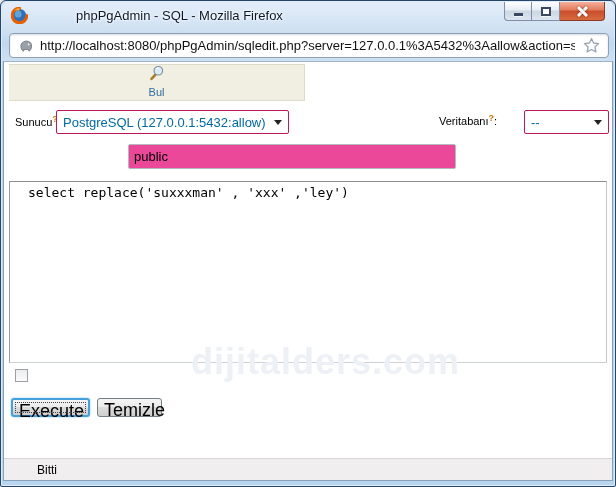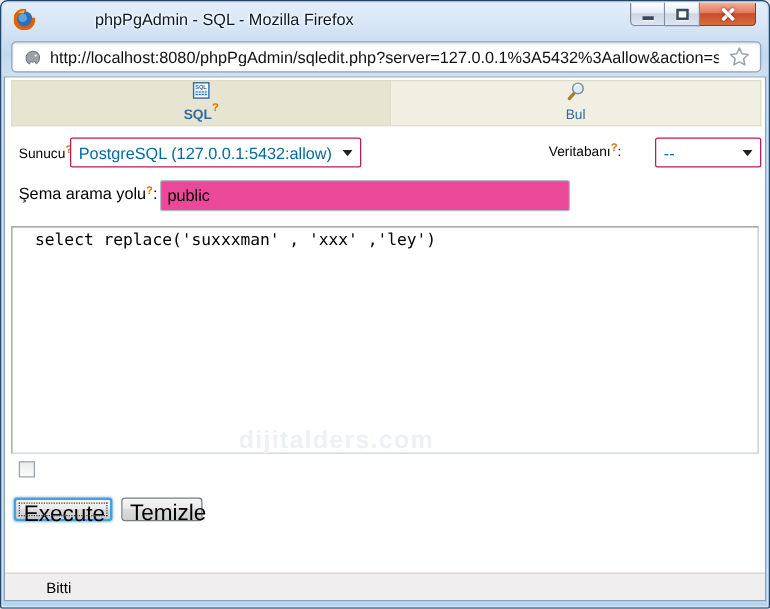--- a/index.html
+++ b/index.html
@@ -84,21 +84,21 @@
     border:1px solid #b3b9c0;border-radius:2px;font-family:"Liberation Sans",sans-serif;
     font-size:13px;color:#000;padding:0 5px;outline:none;
   }
   .sqlarea{
     position:absolute;left:5px;top:119px;width:598px;height:182px;background:#fff;
     border:1px solid;border-color:#8f8f8f #c6c6c6 #cdd2d8 #9a9a9a;
     font-family:"DejaVu Sans Mono","Liberation Mono",monospace;font-size:13px;color:#000;
     padding:3px 18px;resize:none;outline:none;white-space:pre;overflow:hidden;
   }
   .watermark{
-    position:absolute;left:187px;top:279px;font-size:20px;font-weight:bold;
+    position:absolute;left:187px;top:279px;font-size:36px;font-weight:bold;
     color:#edf1f5;letter-spacing:1px;pointer-events:none;z-index:3;white-space:nowrap;
   }
   .chk-row{position:absolute;left:11px;top:307px;display:flex;align-items:center;}
   .chk{
     appearance:none;-webkit-appearance:none;width:13px;height:13px;margin:0;
     border:1px solid #9aa0a6;background:linear-gradient(180deg,#ececec,#fbfbfb);cursor:pointer;
   }
   .chk-label{margin-left:9px;font-size:13px;color:#000;}
   .btn{
     position:absolute;top:336px;height:19px;font-family:"Liberation Sans",sans-serif;
@@ -153,32 +153,20 @@
       <span class="url-text">http://localhost:8080/phpPgAdmin/sqledit.php?server=127.0.0.1%3A5432%3Aallow&amp;action=sql</span>
       <svg class="star" viewBox="0 0 17 17">
         <path d="M8.5 1.5 L10.6 6 L15.6 6.6 L11.9 10 L12.9 14.9 L8.5 12.5 L4.1 14.9 L5.1 10 L1.4 6.6 L6.4 6 Z" fill="none" stroke="#9aa5b1" stroke-width="1.3" stroke-linejoin="round"></path>
       </svg>
     </div>
   </div>
 
   <div class="content">
 
     <div class="tabstrip">
-      <div class="tabcell tab-sql">
-        <svg width="18" height="18" viewBox="0 0 18 18">
-          <rect x="1.5" y="1.5" width="15" height="15" fill="#fff" stroke="#2e6da4" stroke-width="1.4"></rect>
-          <text x="3" y="7.5" font-size="5.6" font-weight="bold" fill="#2e6da4" font-family="Liberation Sans, sans-serif">SQL</text>
-          <rect x="3" y="9" width="12" height="5.5" fill="#cfe2f3"></rect>
-          <line x1="3.5" y1="10.5" x2="14.5" y2="10.5" stroke="#2e6da4" stroke-width="1" stroke-dasharray="2 1"></line>
-          <line x1="3.5" y1="13" x2="14.5" y2="13" stroke="#2e6da4" stroke-width="1" stroke-dasharray="2 1"></line>
-        </svg>
-        <div>
-          <span class="tab-label">SQL</span><span class="sup-q">?</span>
-        </div>
-      </div>
       <div class="tabcell tab-bul">
         <svg width="18" height="18" viewBox="0 0 18 18">
           <line x1="7" y1="11" x2="2.8" y2="15.6" stroke="#a5802f" stroke-width="3" stroke-linecap="round"></line>
           <circle cx="10.5" cy="6.5" r="4.8" fill="#d9ecf7" stroke="#7b8e9c" stroke-width="1.3"></circle>
           <path d="M8 4.5 Q9.5 3 11.5 3.6" fill="none" stroke="#fff" stroke-width="1.2"></path>
         </svg>
         <div>
           <span class="tab-label" style="font-weight:normal">Bul</span>
         </div>
       </div>
@@ -193,23 +181,20 @@
     </div>
 
     <div class="frm-label lbl-db">
       <span>Veritabanı</span><span class="lbl-q">?</span><span>:</span>
     </div>
     <div class="selectbox sel-db">
       <span class="sel-text">--</span>
       <span class="sel-arrow"></span>
     </div>
 
-    <div class="frm-label lbl-schema">
-      <span>Şema arama yolu</span><span class="lbl-q">?</span><span>:</span>
-    </div>
     <input class="txt-input" type="text" value="public" style="">
 
     <textarea class="sqlarea" spellcheck="false" style="">select replace('suxxxman' , 'xxx' ,'ley')</textarea>
 
     <div class="watermark">dijitalders.com</div>
 
     <div class="chk-row">
       <input type="checkbox" class="chk" style="">
     </div>
 

